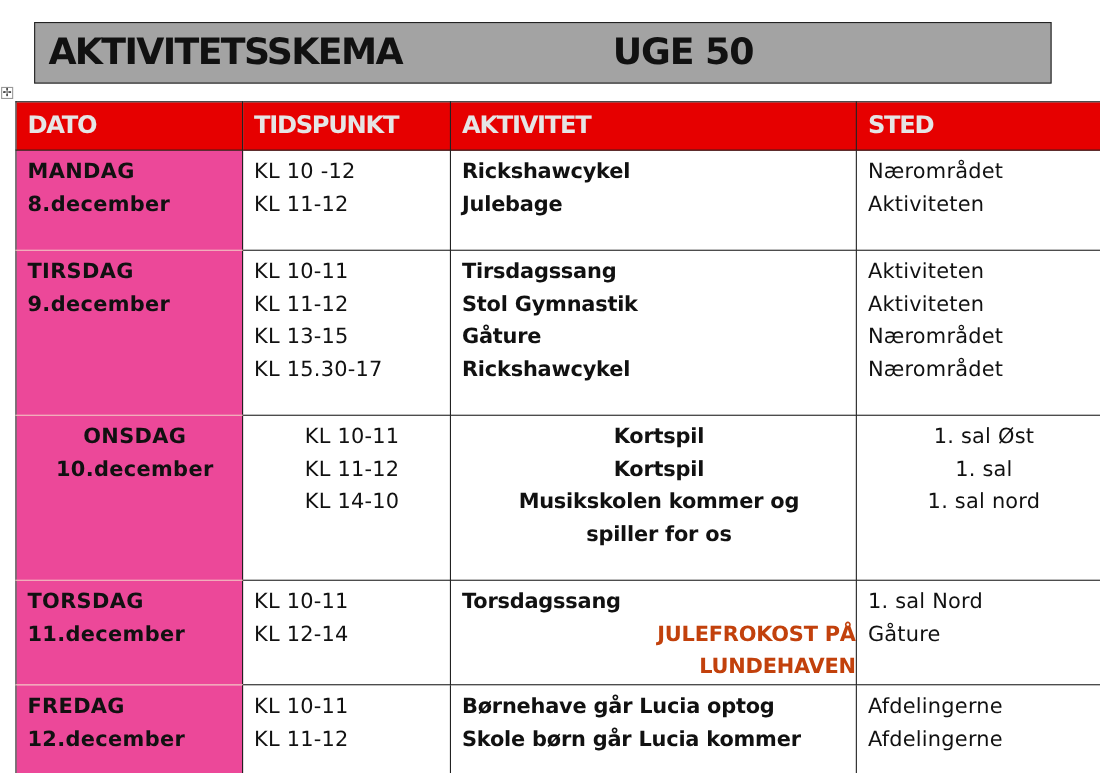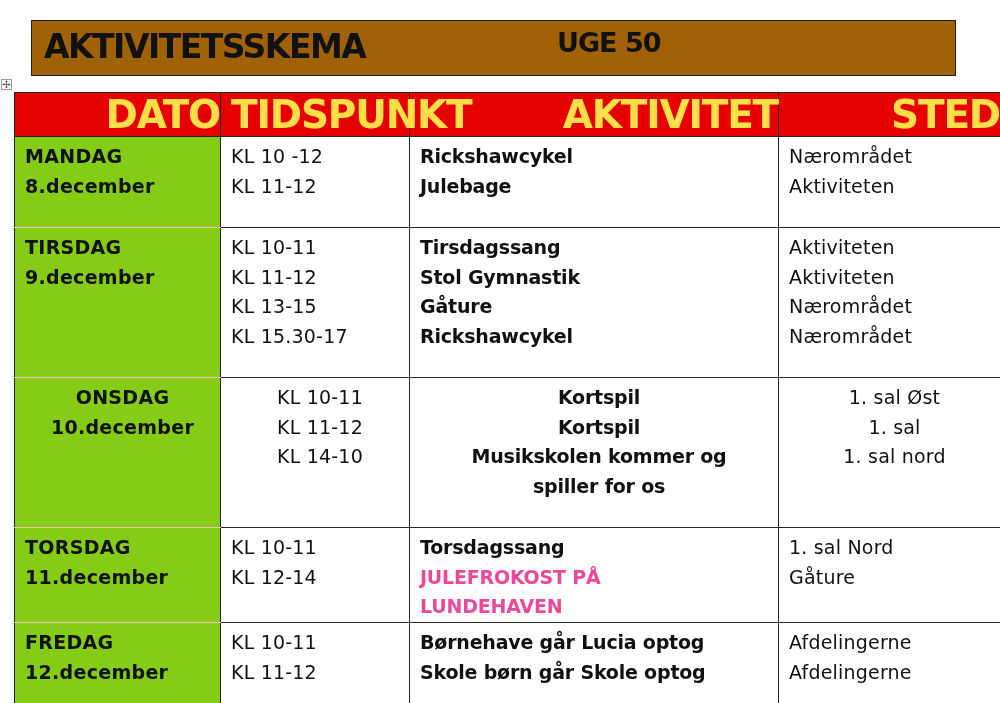--- a/index.html
+++ b/index.html
@@ -1,41 +1,41 @@
 <!DOCTYPE html>
 <html><head>
 <meta charset="utf-8">
 <style>
   html, body { margin:0; padding:0; background:#ffffff; }
   body { width:1000px; height:703px; position:relative; overflow:hidden;
          font-family:"DejaVu Sans", "Liberation Sans", sans-serif; color:#111; }
   .title-box { position:absolute; left:31px; top:20px; width:925px; height:56px;
-               background:#a16207; border:1px solid #222; box-sizing:border-box; }
+               background:#a3a3a3; border:1px solid #222; box-sizing:border-box; }
   .title-main { position:absolute; left:12px; top:6px; font-size:33px; font-weight:bold;
                 letter-spacing:-1.5px; color:#111; }
-  .title-week { position:absolute; left:525px; top:6px; font-size:27px; font-weight:bold;
+  .title-week { position:absolute; left:525px; top:6px; font-size:33px; font-weight:bold;
                 letter-spacing:-1px; color:#111; }
   .move-handle { position:absolute; left:1px; top:79px; width:11px; height:11px;
                  border:1px solid #999; box-sizing:border-box; background:#fff;
                  font-size:10px; line-height:9px; text-align:center; color:#444; }
   table.schedule { position:absolute; left:14px; top:92px; border-collapse:collapse;
                    table-layout:fixed; width:986px; }
   table.schedule td, table.schedule th { border:1px solid #222; vertical-align:top;
                    padding:0; box-sizing:border-box; }
   col.c-dato { width:206px; } col.c-tid { width:189px; }
   col.c-akt { width:369px; } col.c-sted { width:222px; }
-  th { background:#e60000; height:43px; text-align:right; font-size:39px; font-weight:bold;
-       letter-spacing:-1.2px; padding-left:10px !important; line-height:43px; color:#fde047; }
-  td.dato { background:#84cc16; border-bottom-color:#f2c0c0 !important; }
+  th { background:#e60000; height:43px; text-align:left; font-size:22px; font-weight:bold;
+       letter-spacing:-1.2px; padding-left:10px !important; line-height:43px; color:#e5e5e5; }
+  td.dato { background:#ec4899; border-bottom-color:#f2c0c0 !important; }
   .cell-inner { padding:5px 0 0 10px; font-size:19px; line-height:29.7px; }
   .dato .cell-inner { font-weight:bold; letter-spacing:0.3px; }
   .akt .cell-inner { font-weight:bold; letter-spacing:-0.2px; }
   .tid .cell-inner, .sted .cell-inner { font-weight:normal; letter-spacing:0.2px; }
   .line { display:block; white-space:nowrap; }
-  .red { color:#ec4899; }
+  .red { color:#c2410c;text-align:right; }
 </style>
 </head>
 <body>
 
 <div class="title-box">
   <span class="title-main">AKTIVITETSSKEMA</span>
   <span class="title-week">UGE 50</span>
 </div>
 
 <div class="move-handle">✢</div>
@@ -185,21 +185,21 @@
         </td>
       <td class="tid">
           <div class="cell-inner">
         <span class="line">KL 10-11</span>
         <span class="line">KL 11-12</span>
           </div>
         </td>
       <td class="akt">
           <div class="cell-inner">
         <span class="line">Børnehave går Lucia optog</span>
-        <span class="line">Skole børn går Skole optog</span>
+        <span class="line">Skole børn går Lucia kommer</span>
           </div>
         </td>
       <td class="sted">
           <div class="cell-inner">
         <span class="line">Afdelingerne</span>
         <span class="line">Afdelingerne</span>
           </div>
         </td>
     </tr>
   </tbody>

